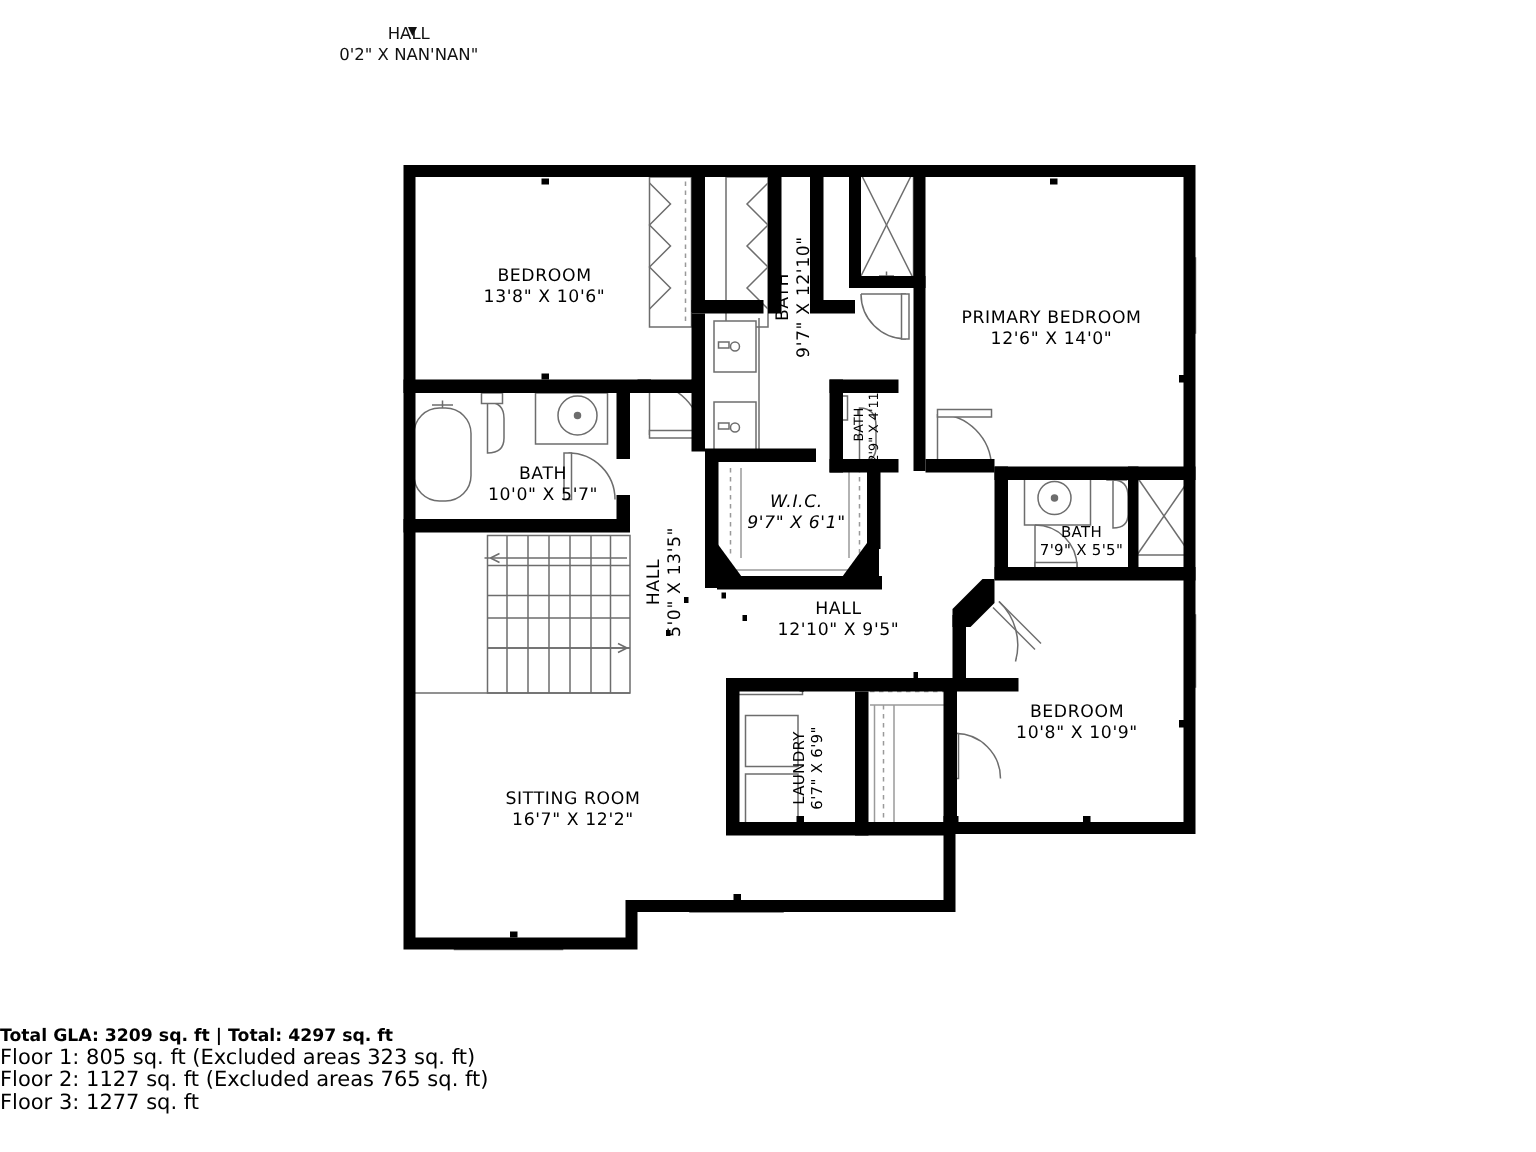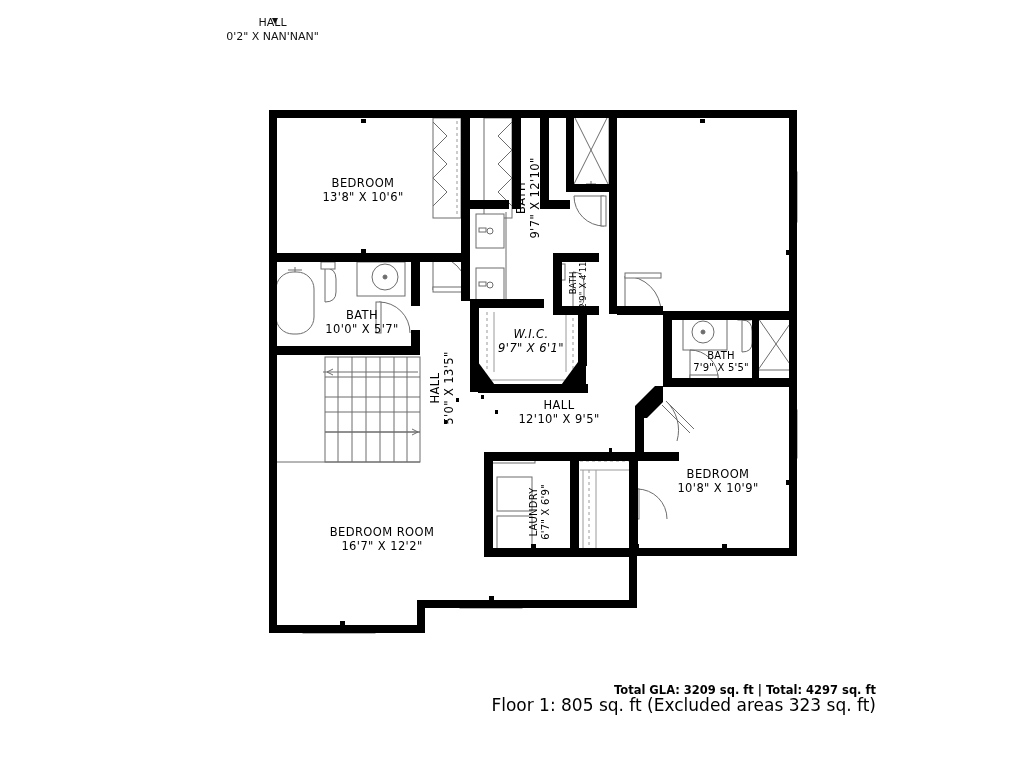--- a/index.html
+++ b/index.html
@@ -32,24 +32,24 @@
   }
   .rm .n{display:block;}
   .rm .d{display:block;}
   .rm.sm{font-size:10px;line-height:12px;letter-spacing:.2px;}
   .rm.xs{font-size:8.5px;line-height:10px;letter-spacing:0;}
   .rm.rot90{transform-origin:50% 50%;transform:translate(-50%,-50%) rotate(-90deg);}
   .rm.flat{transform:translate(-50%,-50%);}
 
   
   #footer{
-    position:absolute;left:0;width:876px;text-align:right;
+    position:absolute;left:0;width:876px;text-align:left;
   }
   #footer .t1{font-size:11.5px;font-weight:bold;line-height:15px;color:#000;}
-  #footer .t2{font-size:17px;line-height:15px;color:#000;}
+  #footer .t2{font-size:14px;line-height:15px;color:#000;}
   #footer .t3{font-size:8.5px;line-height:12px;color:#444;margin-top:7px;}
 </style>
 </head>
 <body>
 
 <div id="stage">
 
   <div class="stray-label" style="left:225px;top:16px;width:95px;">
     <span>HALL</span><br>
     <span>0'2" X NAN'NAN"</span>
@@ -297,20 +297,24 @@
   <div class="rm flat" style="left:363px;top:190px;">
     <span class="n">BEDROOM</span>
     <span class="d">13'8" X 10'6"</span>
   </div>
 
   <div class="rm rot90" style="left:528px;top:198px;">
     <span class="n">BATH</span>
     <span class="d">9'7" X 12'10"</span>
   </div>
 
+  <div class="rm flat" style="left:701px;top:218px;">
+    <span class="n">PRIMARY BEDROOM</span>
+    <span class="d">12'6" X 14'0"</span>
+  </div>
 
   <div class="rm flat" style="left:362px;top:322px;">
     <span class="n">BATH</span>
     <span class="d">10'0" X 5'7"</span>
   </div>
 
   <div class="rm xs rot90" style="left:578px;top:283px;">
     <span class="n">BATH</span>
     <span class="d">2'9" X 4'11"</span>
   </div>
@@ -339,22 +343,24 @@
     <span class="n">BEDROOM</span>
     <span class="d">10'8" X 10'9"</span>
   </div>
 
   <div class="rm sm rot90" style="left:540px;top:512px;">
     <span class="n">LAUNDRY</span>
     <span class="d">6'7" X 6'9"</span>
   </div>
 
   <div class="rm flat" style="left:382px;top:539px;">
-    <span class="n">BEDROOM ROOM</span>
+    <span class="n">SITTING ROOM</span>
     <span class="d">16'7" X 12'2"</span>
   </div>
 
   <div id="footer" style="top:683px;">
     <div class="t1">Total GLA: 3209 sq. ft | Total: 4297 sq. ft</div>
     <div class="t2">Floor 1: 805 sq. ft (Excluded areas 323 sq. ft)</div>
+    <div class="t2">Floor 2: 1127 sq. ft (Excluded areas 765 sq. ft)</div>
+    <div class="t2">Floor 3: 1277 sq. ft</div>
   </div>
 
 </div>
 
 </body></html>

